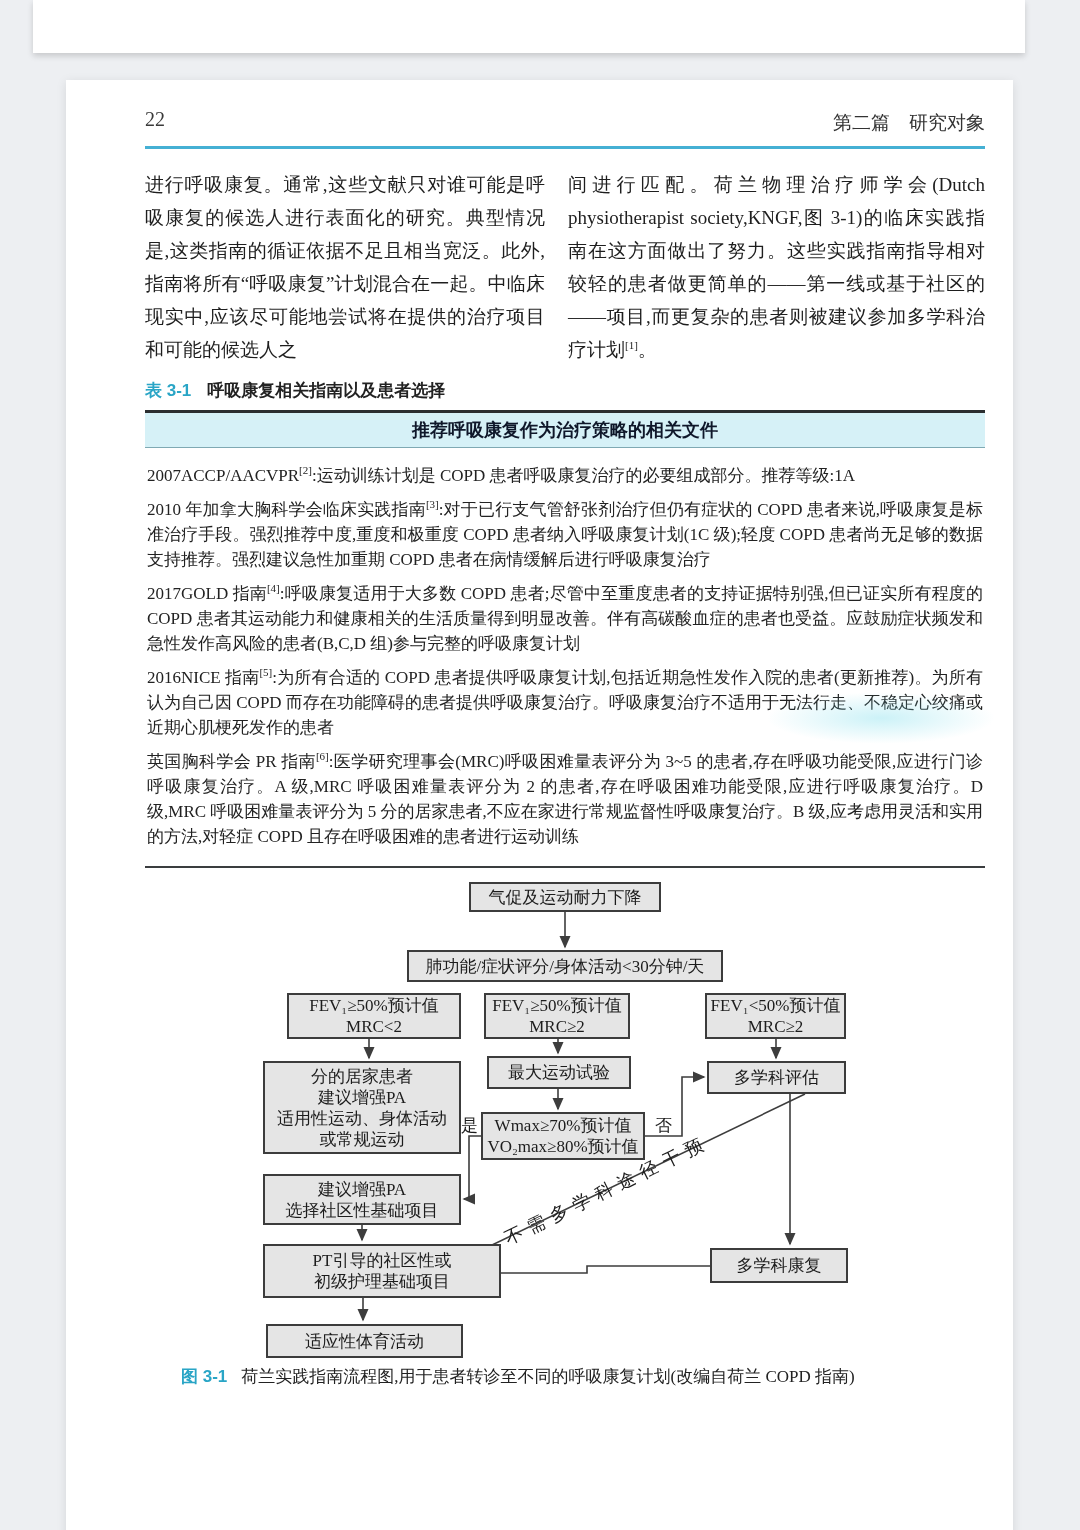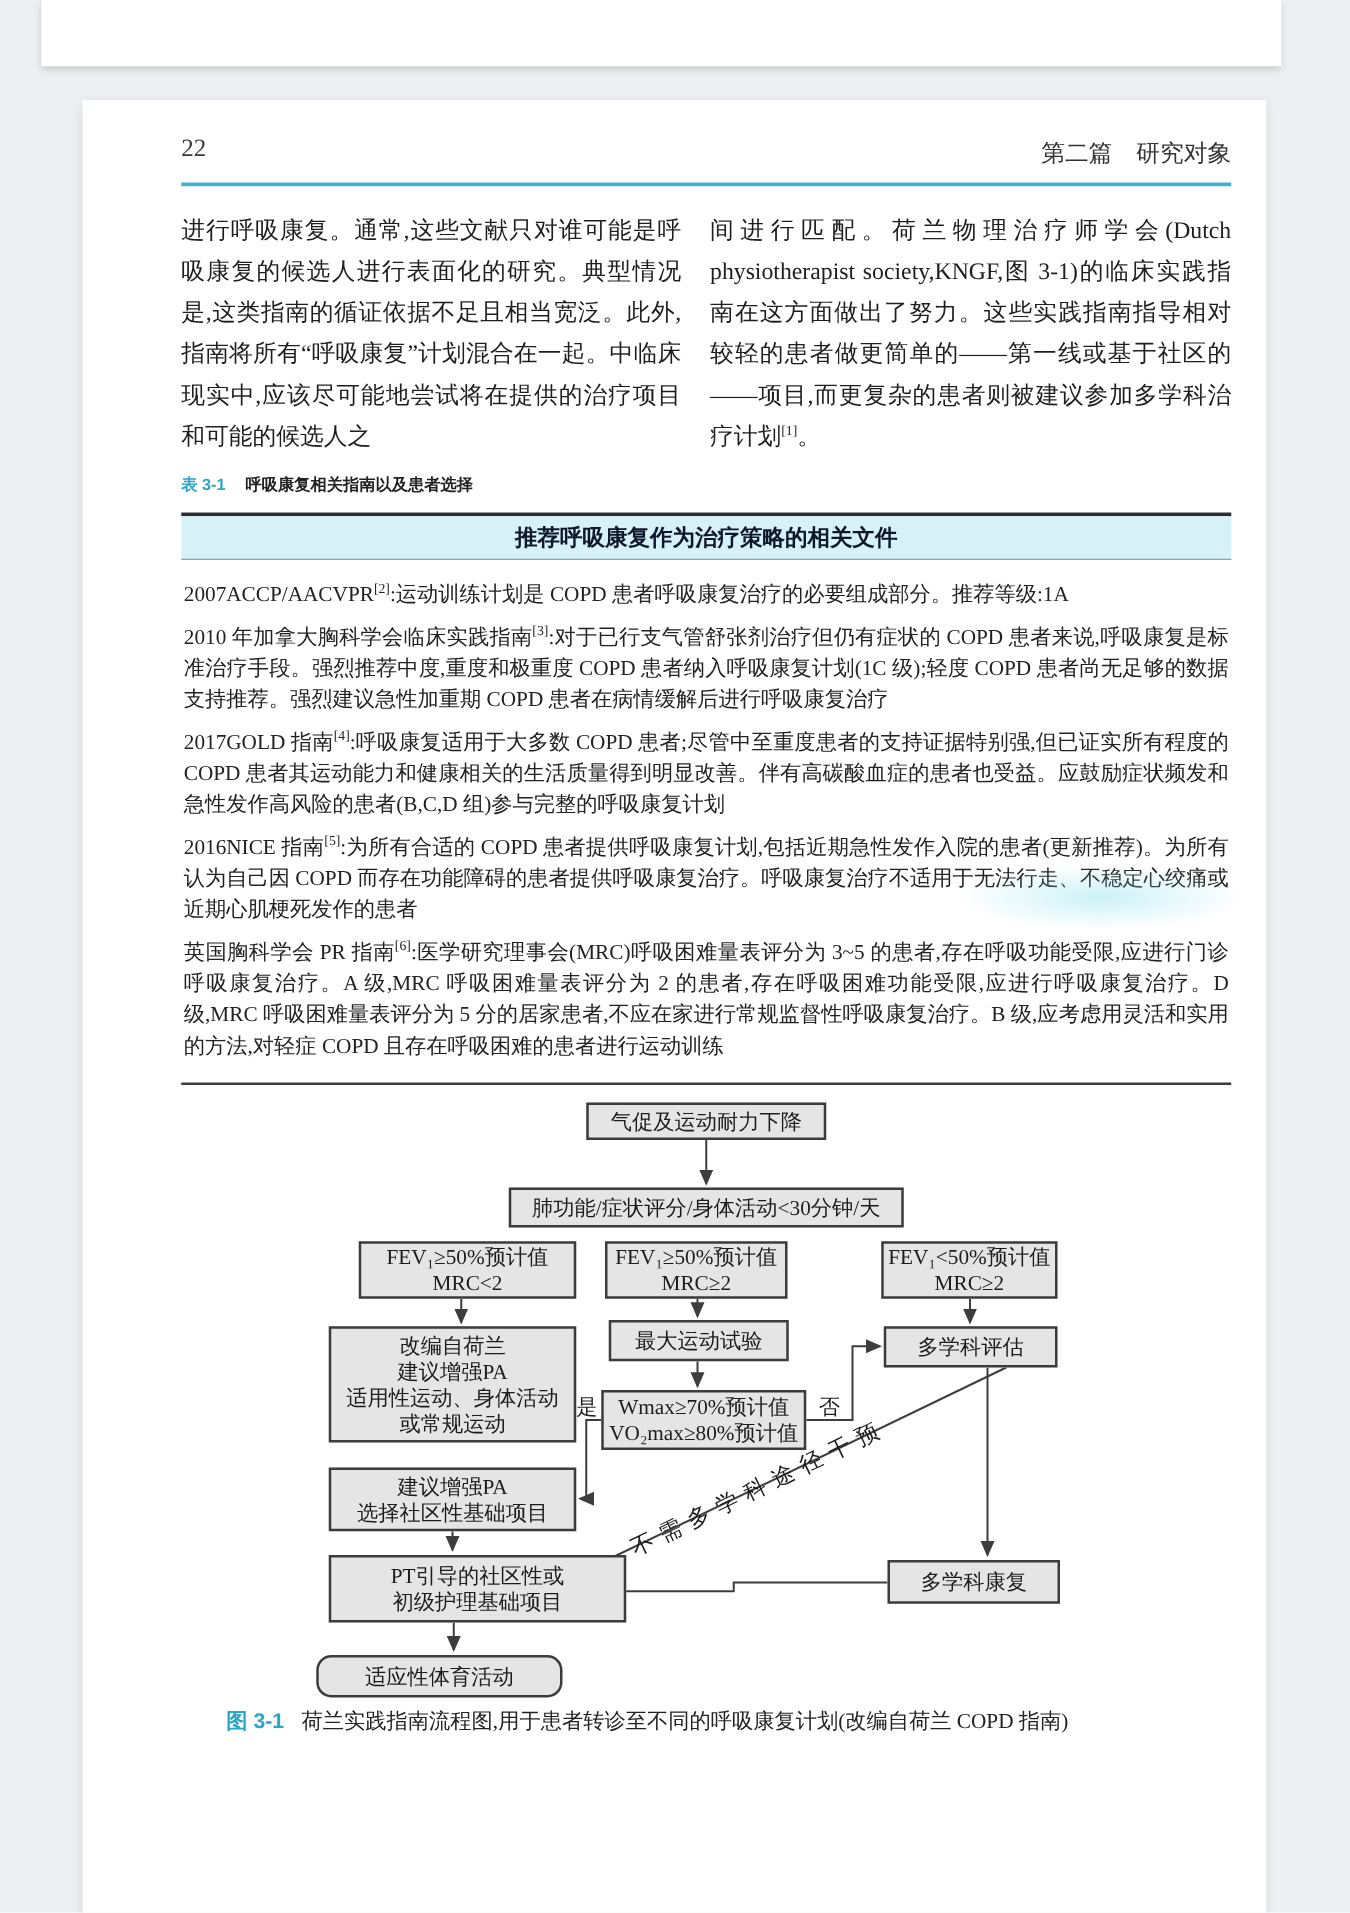--- a/index.html
+++ b/index.html
@@ -21,21 +21,21 @@
   .page-num{position:absolute;left:79px;top:28px;font-size:20px;color:#3a3a3a;}
   .section-title{position:absolute;right:28px;top:30px;font-size:19px;color:#333;}
   .header-line{position:absolute;left:79px;right:28px;top:66px;height:3px;background:#45b0d4;}
   .col{position:absolute;top:88px;font-size:19px;line-height:33px;text-align:justify;color:#1e1e1e;}
   .col-left{left:79px;width:400px;}
   .col-right{left:502px;width:417px;}
   sup{font-size:11px;line-height:0;}
   .tbl-caption{
     position:absolute;left:79px;top:299px;
     font-family:"Liberation Sans","DejaVu Sans",sans-serif;
-    font-weight:bold;font-size:13px;color:#222;
+    font-weight:bold;font-size:17px;color:#222;
   }
   .tbl-caption .cap-label{color:#29a5c6;margin-right:16px;}
   .doc-table{
     position:absolute;left:79px;top:330px;width:840px;
     border-top:3px solid #2b2e30;
     border-bottom:2.5px solid #3a3d3f;
   }
   .doc-table .thead{
     background:#d6f1f7;height:34px;line-height:34px;text-align:center;
     font-family:"Liberation Sans","DejaVu Sans",sans-serif;
@@ -143,21 +143,21 @@
       </div>
       <div class="fc-box" style="left: 339px; top: 115px; width: 146px; height: 46px;">
         <div>FEV₁≥50%预计值</div>
         <div>MRC≥2</div>
       </div>
       <div class="fc-box" style="left: 560px; top: 115px; width: 141px; height: 46px;">
         <div>FEV₁&lt;50%预计值</div>
         <div>MRC≥2</div>
       </div>
       <div class="fc-box" style="left: 118px; top: 183px; width: 198px; height: 93px;">
-        <div>改编自荷兰</div>
+        <div>分的居家患者</div>
         <div>建议增强PA</div>
         <div>适用性运动、身体活动</div>
         <div>或常规运动</div>
       </div>
       <div class="fc-box" style="left: 342px; top: 178px; width: 144px; height: 33px; align-items: center;">
         <div>最大运动试验</div>
       </div>
       <div class="fc-box" style="left: 336px; top: 234px; width: 164px; height: 48px;">
         <div>Wmax≥70%预计值</div>
         <div>VO₂max≥80%预计值</div>
@@ -169,18 +169,18 @@
         <div>建议增强PA</div>
         <div>选择社区性基础项目</div>
       </div>
       <div class="fc-box" style="left: 118px; top: 366px; width: 238px; height: 54px;">
         <div>PT引导的社区性或</div>
         <div>初级护理基础项目</div>
       </div>
       <div class="fc-box" style="left: 565px; top: 370px; width: 138px; height: 35px;">
         <div>多学科康复</div>
       </div>
-      <div class="fc-box" style="left: 108px; top: 446px; width: 197px; height: 34px; border-radius: 12px;">
+      <div class="fc-box" style="left: 121px; top: 446px; width: 197px; height: 34px;">
         <div>适应性体育活动</div>
       </div>
     </div>
 
 </div>
 
 </body></html>

